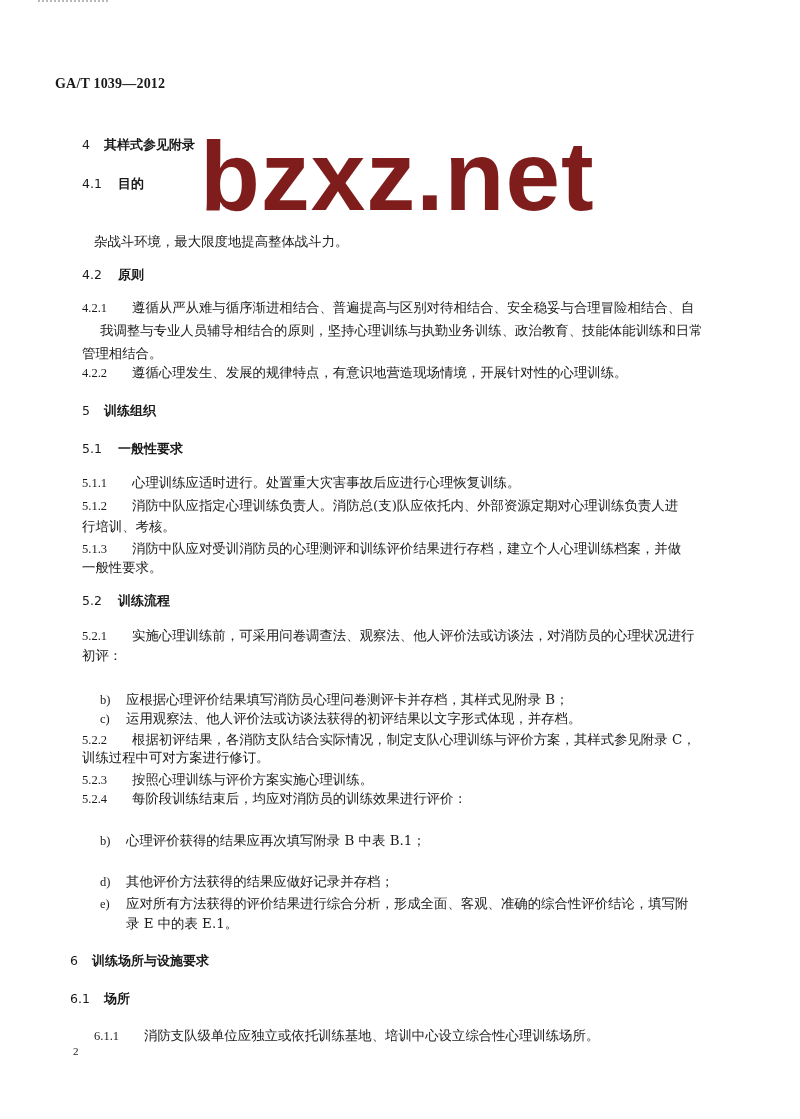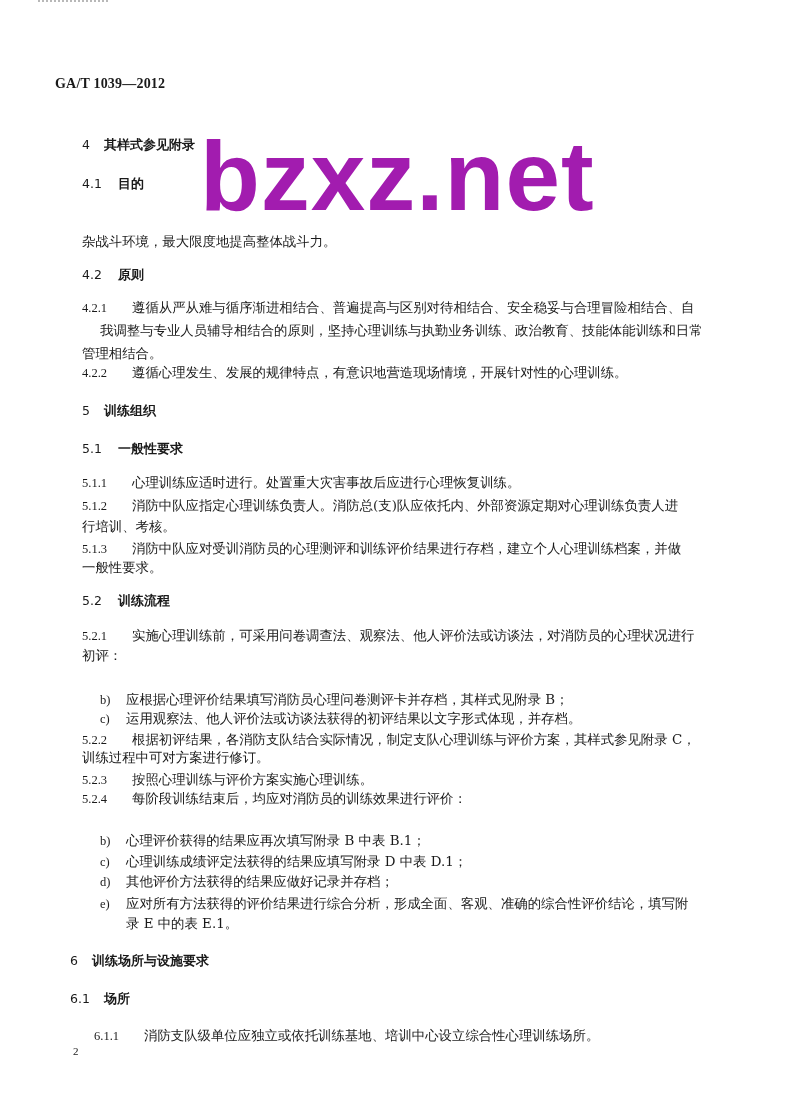--- a/index.html
+++ b/index.html
@@ -4,21 +4,21 @@
 <style>
   html, body { margin: 0; padding: 0; background: #ffffff; }
   body { width: 800px; height: 1119px; position: relative; overflow: hidden;
          font-family: "DejaVu Serif", "Liberation Serif", serif; color: #1a1a1a; }
   .page { position: absolute; left: 0; top: 0; width: 800px; height: 1119px; }
   .topmark { position: absolute; left: 38px; top: 0px; width: 70px; height: 4px;
              border-top: 2px dotted #b8b8b8; }
   .std-no { position: absolute; left: 55px; top: 76px; font-family: "Liberation Serif", serif;
             font-weight: bold; font-size: 14px; letter-spacing: 0.2px; }
   .watermark { position: absolute; left: 200px; top: 126px; font-family: "Liberation Sans", sans-serif;
-               font-weight: bold; font-size: 98px; color: #a21caf; letter-spacing: 1px;
+               font-weight: bold; font-size: 98px; color: #7f1d1d; letter-spacing: 1px;
                line-height: 100px; z-index: 0; }
   .line { position: absolute; font-size: 13.4px; line-height: 18px; white-space: nowrap; z-index: 1; }
   .h { font-family: "DejaVu Sans", "Liberation Sans", sans-serif; font-weight: bold; font-size: 13px; }
   .num { display: inline-block; font-family: Liberation Serif, serif; font-size: 12.5px; }
   .hnum { display: inline-block; font-family: "DejaVu Sans", "Liberation Sans", sans-serif; font-size: 12.5px; font-weight: normal; }
   .pageno { position: absolute; left: 73px; top: 1045px; font-size: 11px; font-family: "Liberation Serif", serif; }
 </style>
 </head>
 <body>
 
@@ -27,21 +27,21 @@
   <div class="std-no">GA/T 1039—2012</div>
   <div class="watermark">bzxz.net</div>
 
   <div class="line h" style="left:82px;top:136px;">
     <span class="hnum" style="width:22px;">4</span><span>其样式参见附录</span>
   </div>
 
   <div class="line h" style="left:82px;top:175px;">
     <span class="hnum" style="width:36px;">4.1</span><span>目的</span>
   </div>
-  <div class="line" style="left:82px;top:233px;font-family:Liberation Serif, serif;">杂战斗环境，最大限度地提高整体战斗力。</div>
+  <div class="line" style="left:94px;top:233px;font-family:Liberation Serif, serif;">杂战斗环境，最大限度地提高整体战斗力。</div>
 
   <div class="line h" style="left:82px;top:266px;">
     <span class="hnum" style="width:36px;">4.2</span><span>原则</span>
   </div>
   <div class="line" style="left:82px;top:299px;">
     <span class="num" style="width:50px;">4.2.1</span><span>遵循从严从难与循序渐进相结合、普遍提高与区别对待相结合、安全稳妥与合理冒险相结合、自</span>
   </div>
   <div class="line" style="left:100px;top:322px;">我调整与专业人员辅导相结合的原则，坚持心理训练与执勤业务训练、政治教育、技能体能训练和日常</div>
   <div class="line" style="left:82px;top:345px;">管理相结合。</div>
   <div class="line" style="left:82px;top:364px;">
@@ -86,23 +86,20 @@
   <div class="line" style="left:82px;top:749px;">训练过程中可对方案进行修订。</div>
   <div class="line" style="left:82px;top:771px;">
     <span class="num" style="width:50px;">5.2.3</span><span>按照心理训练与评价方案实施心理训练。</span>
   </div>
   <div class="line" style="left:82px;top:790px;">
     <span class="num" style="width:50px;">5.2.4</span><span>每阶段训练结束后，均应对消防员的训练效果进行评价：</span>
   </div>
   <div class="line" style="left:100px;top:832px;">
     <span class="num" style="width:26px;">b)</span><span>心理评价获得的结果应再次填写附录 B 中表 B.1；</span>
   </div>
-  <div class="line" style="left:100px;top:853px;">
-    <span class="num" style="width:26px;">c)</span><span>心理训练成绩评定法获得的结果应填写附录 D 中表 D.1；</span>
-  </div>
   <div class="line" style="left:100px;top:873px;">
     <span class="num" style="width:26px;">d)</span><span>其他评价方法获得的结果应做好记录并存档；</span>
   </div>
   <div class="line" style="left:100px;top:895px;">
     <span class="num" style="width:26px;">e)</span><span>应对所有方法获得的评价结果进行综合分析，形成全面、客观、准确的综合性评价结论，填写附</span>
   </div>
   <div class="line" style="left:126px;top:915px;">录 E 中的表 E.1。</div>
 
   <div class="line h" style="left:70px;top:952px;">
     <span class="hnum" style="width:22px;">6</span><span>训练场所与设施要求</span>

